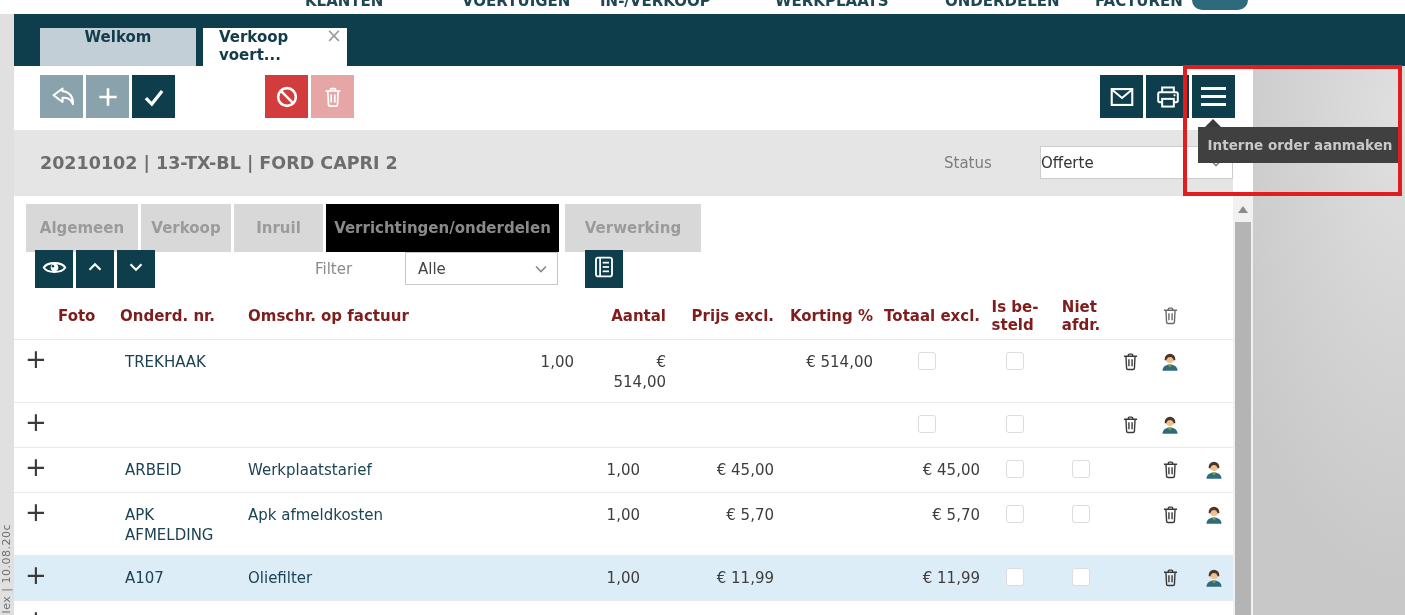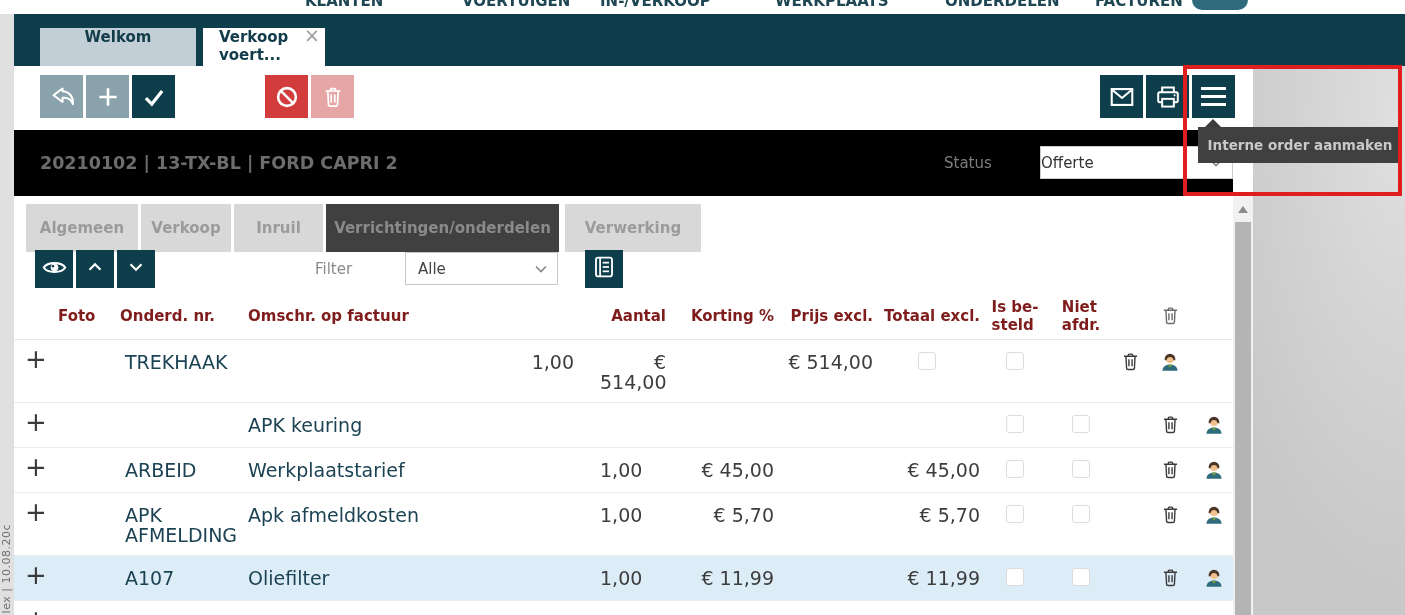--- a/index.html
+++ b/index.html
@@ -13,68 +13,68 @@
   .topnav-pill { position:absolute; left:1192px; top:-10px; width:56px; height:20px; border-radius:10px; background:#2d6b7c; }
 
   
   .left-strip { position:absolute; left:0; top:14px; width:14px; height:601px; background:#e0e0e0; z-index:4; }
   .version-text { position:absolute; left:0px; bottom:2px; width:14px; writing-mode:vertical-rl; transform:rotate(180deg); font-size:11px; color:#6f6f6f; white-space:nowrap; letter-spacing:0.5px; }
 
   
   .tab-band { position:absolute; left:14px; top:14px; width:1391px; height:52px; background:#0e3e4c; z-index:3; }
   .wtab { position:absolute; top:14px; height:38px; display:flex; align-items:flex-start; font-size:15px; font-weight:bold; color:#123c4a; cursor:pointer; }
   .wtab.welkom { left:26px; width:156px; background:#c2cfd7; justify-content:center; }
-  .wtab.active { left:189px; width:122px; background:#ffffff; padding-left:16px; }
+  .wtab.active { left:189px; width:144px; background:#ffffff; padding-left:16px; }
   .wtab .closex { position:absolute; right:5px; top:-2px; font-size:19px; font-weight:normal; color:#9a9a9a; cursor:pointer; line-height:19px; }
 
   
   .toolbar { position:absolute; left:14px; top:66px; width:1239px; height:64px; background:#fff; z-index:3; }
   .tbtn { position:absolute; top:9px; width:43px; height:43px; display:flex; align-items:center; justify-content:center; cursor:pointer; }
   .btn-grey { background:#8aa2ab; }
   .btn-teal { background:#0e3e4c; }
   .btn-red  { background:#d23c3c; }
   .btn-pink { background:#e7a6a6; }
   .tbtn svg { display:block; }
 
   .burger { display:flex; flex-direction:column; gap:4.5px; }
   .burger span { display:block; width:25px; height:3.6px; background:#fff; }
 
   
   .side-panel { position:absolute; left:1253px; top:66px; width:152px; height:549px;
     background:radial-gradient(130% 85% at 100% 10%, #e0e0e0 0%, #d4d4d4 48%, #c8c8c8 100%); z-index:2; }
 
   
-  .title-bar { position:absolute; left:14px; top:130px; width:1219px; height:66px; background:#000000; z-index:3; }
+  .title-bar { position:absolute; left:14px; top:130px; width:1219px; height:66px; background:#e5e5e5; z-index:3; }
   .order-title { position:absolute; left:26px; top:0; height:66px; display:flex; align-items:center; font-size:17.5px; font-weight:bold; color:#6d6d6d; }
   .status-label { position:absolute; left:930px; top:0; height:66px; display:flex; align-items:center; font-size:15px; color:#7d7d7d; }
   .status-select { position:absolute; left:1026px; top:16px; width:193px; height:33px; background:#fff; border:1px solid #ccc; display:flex; align-items:center; padding-left:0; font-size:15px; color:#333; cursor:pointer; }
   .caret { position:absolute; right:9px; top:50%; transform:translateY(-50%); }
 
   
   .main { position:absolute; left:14px; top:196px; width:1219px; height:419px; background:#fff; overflow:hidden; z-index:3; }
   .subtab { position:absolute; top:8px; height:48px; display:flex; align-items:center; justify-content:center; font-size:15px; font-weight:bold; color:#9b9b9b; background:#d8d8d8; cursor:pointer; }
-  .subtab.active { background:#404040; color:#8a8a8a; }
+  .subtab.active { background:#000000; color:#8a8a8a; }
 
   .sbtn { position:absolute; top:54px; width:38px; height:38px; background:#0e3e4c; display:flex; align-items:center; justify-content:center; cursor:pointer; }
   .filter-label { position:absolute; left:301px; top:54px; height:38px; display:flex; align-items:center; font-size:15px; color:#8a8a8a; }
   .filter-select { position:absolute; left:391px; top:56px; width:153px; height:33px; background:#fff; border:1px solid #c8c8c8; display:flex; align-items:center; padding-left:12px; font-size:15px; color:#444; cursor:pointer; }
 
   
   .ttable { position:absolute; left:0; top:96px; width:1222px; }
   .trow, .thead { display:grid; grid-template-columns:44px 52px 134px 356px 66px 108px 99px 107px 70px 62px 36px 44px 44px; }
   .thead { height:48px; border-bottom:1px solid #e8e8e8; }
   .thead > div { display:flex; align-items:center; font-size:15px; font-weight:bold; color:#7f1d1d; white-space:pre-line; line-height:18px; }
   .h-left10 { padding-left:10px; }
   .h-left4  { padding-left:4px; }
   .h-right  { justify-content:flex-end; }
   .h-center { justify-content:center; }
   .trow { min-height:45px; border-bottom:1px solid #eaeaea; }
   .trow.highlight { background:#ddedf8; }
   .trow.partial { border-bottom:none; height:40px; }
-  .cell { padding-top:12px; padding-bottom:10px; font-size:19px; line-height:20px; }
+  .cell { padding-top:12px; padding-bottom:10px; font-size:15px; line-height:20px; }
   .cell-plus { text-align:center; padding-top:4px; font-size:26px; color:#3a3a3a; line-height:30px; cursor:pointer; }
   .cell-part, .cell-desc { color:#1c4354; }
   .cell-part { padding-left:15px; }
   .cell-desc { padding-left:4px; }
   .cell-num { color:#3d3d3d; text-align:right; }
   .pad-qty { padding-right:26px; }
   .cell-check { display:flex; justify-content:center; align-items:flex-start; padding-top:12px; }
   .checkbox { width:18px; height:18px; background:#fff; border:1px solid #dcdcdc; border-radius:3px; cursor:pointer; }
   .cell-icon { display:flex; justify-content:center; align-items:flex-start; padding-top:11px; cursor:pointer; color:#3a3a3a; }
 
@@ -249,22 +249,22 @@
       </span>
     </div>
 
     <div class="ttable">
       <div class="thead">
         <div></div>
         <div>Foto</div>
         <div class="h-left10">Onderd. nr.</div>
         <div class="h-left4">Omschr. op factuur</div>
         <div class="h-right">Aantal</div>
+        <div class="h-right">Prijs excl.</div>
         <div class="h-right">Korting %</div>
-        <div class="h-right">Prijs excl.</div>
         <div class="h-right">Totaal excl.</div>
         <div class="h-center">Is be-
 steld</div>
         <div class="h-center">Niet
 afdr.</div>
         <div></div>
         <div class="h-center" style="color:#6a6a6a">
           <svg width="21" height="21" viewBox="0 0 24 24">
               <path d="M4.5 6 h15 M9.5 6 V4.6 a1 1 0 0 1 1-1 h3 a1 1 0 0 1 1 1 V6 M6.8 6 l.7 13.6 a1.6 1.6 0 0 0 1.6 1.5 h5.8 a1.6 1.6 0 0 0 1.6-1.5 L17.2 6 M10.2 9.5 v8 M13.8 9.5 v8" fill="none" stroke="currentColor" stroke-width="1.6"></path>
             </svg>
@@ -299,21 +299,20 @@
         <path d="M9.3 15.1 L12 18.2 l2.7-3.1 z" fill="#7a9a3d"></path>
         <circle cx="12" cy="8.8" r="4.4" fill="#f1c08f"></circle>
         <path d="M12 3 a5.8 5.8 0 0 1 5.8 5.8 l0 1.4 h-2 l-.2-1.2 a3.9 3.9 0 0 0-7.2 0 l-.2 1.2 h-2 l0-1.4 A5.8 5.8 0 0 1 12 3 z" fill="#4a3526"></path>
       </svg>
     </div>
   </div>
           <div class="trow">
     <div class="cell cell-plus">+</div>
     <div class="cell"></div>
     <div class="cell cell-part"></div>
-    <div class="cell cell-desc">APK keuring</div>
     <div class="cell cell-num pad-qty"></div>
     <div class="cell cell-num"></div>
     <div class="cell cell-num"></div>
     <div class="cell cell-num"></div>
     <div class="cell-check">
               <span class="checkbox"></span>
             </div>
     <div class="cell-check">
               <span class="checkbox"></span>
             </div>

